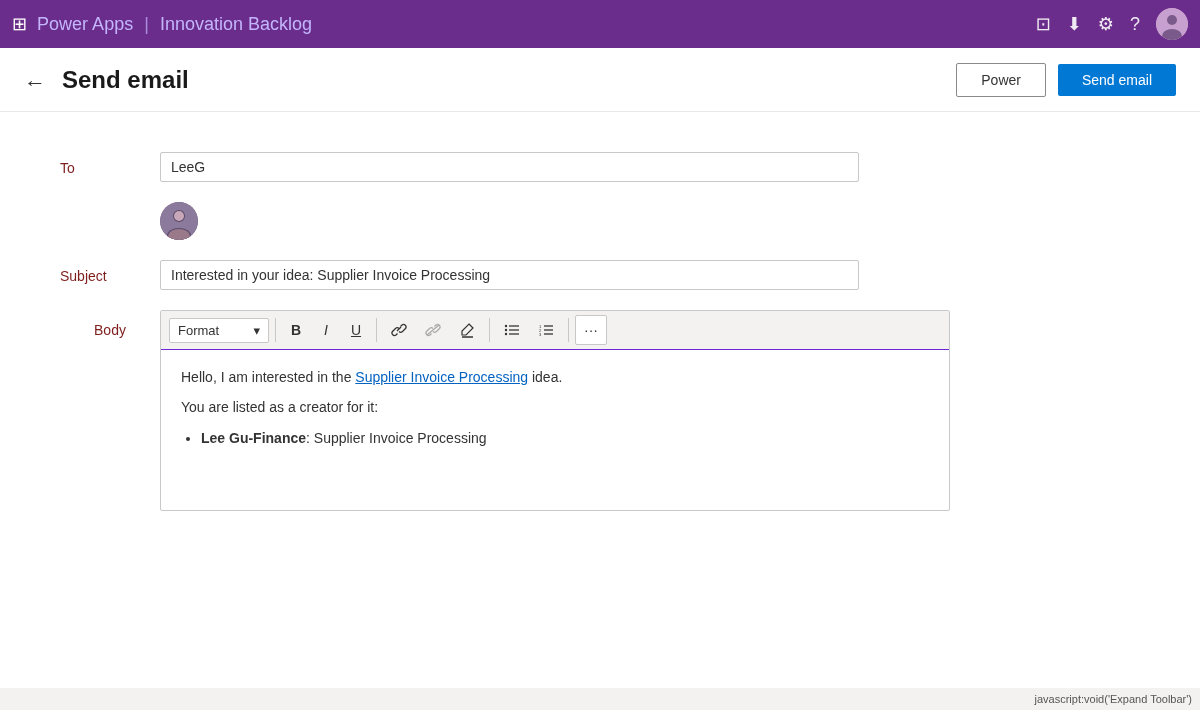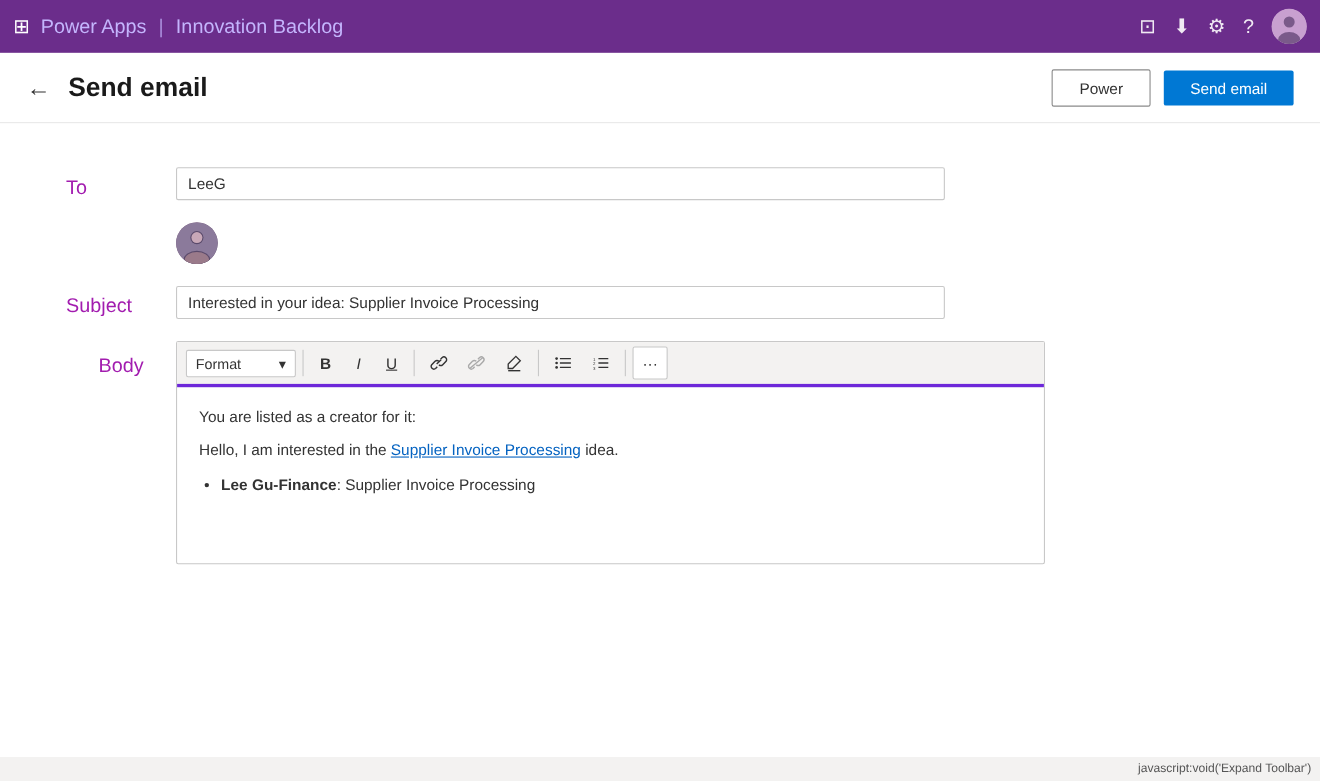--- a/index.html
+++ b/index.html
@@ -115,22 +115,22 @@
     }
 
     
     .form-row {
       display: flex;
       align-items: flex-start;
       margin-bottom: 20px;
     }
     .form-label {
       width: 100px;
-      font-size: 18px;
-      color: #a21caf;
+      font-size: 14px;
+      color: #7f1d1d;
       padding-top: 8px;
       flex-shrink: 0;
     }
     .form-input-wrapper {
       flex: 1;
     }
     .form-input {
       width: 699px;
       padding: 6px 10px;
       border: 1px solid #c8c8c8;
@@ -170,21 +170,21 @@
     .editor-wrapper {
       width: 790px;
       border: 1px solid #c8c8c8;
       border-radius: 2px;
     }
     .editor-toolbar {
       display: flex;
       align-items: center;
       padding: 4px 8px;
       background: #f3f2f1;
-      border-bottom: 3px solid #6d28d9;
+      border-bottom: 1px solid #6d28d9;
       gap: 2px;
     }
     .format-dropdown {
       display: flex;
       align-items: center;
       gap: 4px;
       padding: 4px 8px;
       background: white;
       border: 1px solid #c8c8c8;
       font-size: 13px;
@@ -391,24 +391,24 @@
             <line x1="6" y1="11" x2="15" y2="11" stroke="#333" stroke-width="1.3"></line>
           </svg>
         </button>
         <div class="toolbar-divider"></div>
         <div class="toolbar-group">
           <button class="toolbar-btn" title="More options">···</button>
         </div>
       </div>
 
       <div class="editor-content" contenteditable="true" style="">
-        <p>You are listed as a creator for it:</p>
         <p>
           <span>Hello, I am interested in the </span><a href="#" class="editor-link">Supplier Invoice Processing</a><span> idea.</span>
         </p>
+        <p>You are listed as a creator for it:</p>
         <ul>
           <li>
             <span class="bold-text">Lee Gu-Finance</span><span>: Supplier Invoice Processing</span>
           </li>
         </ul>
       </div>
 
     </div>
   </div>
 

